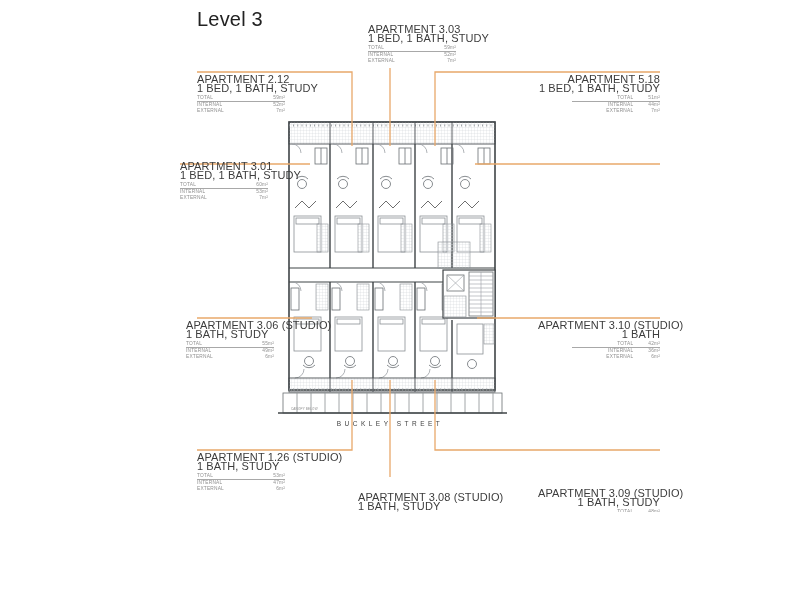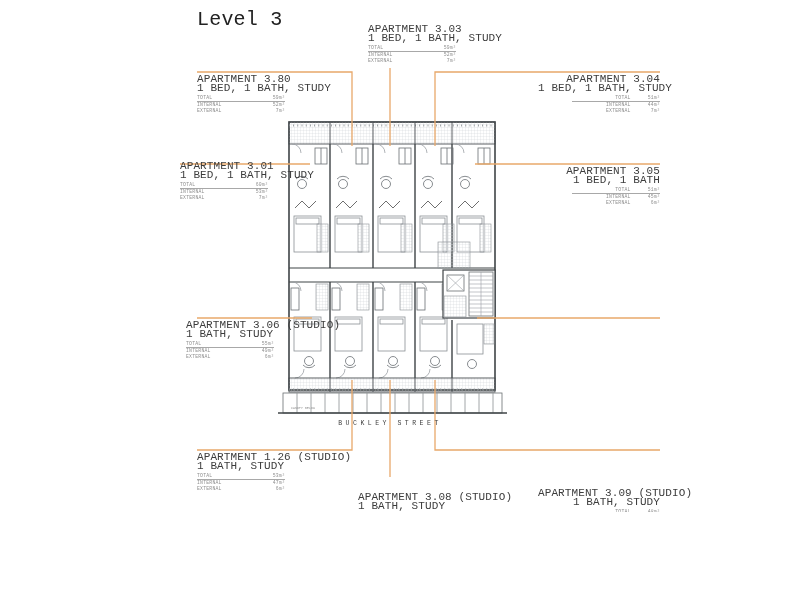--- a/index.html
+++ b/index.html
@@ -1,18 +1,18 @@
 <!DOCTYPE html>
 <html><head>
 <meta charset="utf-8">
 <style>
   html,body{margin:0;padding:0;background:#fff;}
   .sheet{
     position:relative;width:800px;height:512px;background:#ffffff;overflow:hidden;
-    font-family:Liberation Mono, monospace;color:#3a3a3a;
+    font-family:Liberation Sans, sans-serif;color:#3a3a3a;
   }
   .page-title{position:absolute;left:197px;top:8px;font-size:20px;color:#222;letter-spacing:.2px;}
   
   .leaders{position:absolute;left:0;top:0;z-index:1;}
   .planwrap{position:absolute;left:270px;top:112px;z-index:0;}
   
   .apt{position:absolute;width:122px;z-index:2;}
   .apt-name,.apt-type{font-size:11px;line-height:8.6px;color:#3c3c3c;letter-spacing:.1px;white-space:nowrap;}
   .apt-stats{border-collapse:collapse;width:88px;margin-top:2.5px;}
   .apt-stats td{font-size:4.8px;line-height:6.2px;color:#8f8f8f;padding:0;letter-spacing:.2px;}
@@ -165,21 +165,21 @@
           </tr>
       <tr>
             <td class="lbl">EXTERNAL</td>
             <td class="val">7m²</td>
           </tr>
     </tbody>
       </table>
   </div>
 
   <div class="apt p302">
-    <div class="apt-name">APARTMENT 3.80</div>
+    <div class="apt-name">APARTMENT 2.12</div>
     <div class="apt-type">1 BED, 1 BATH, STUDY</div>
     <table class="apt-stats">
         <tbody>
       <tr class="row-total">
             <td class="lbl">TOTAL</td>
             <td class="val">59m²</td>
           </tr>
       <tr>
             <td class="lbl">INTERNAL</td>
             <td class="val">52m²</td>
@@ -207,60 +207,40 @@
           </tr>
       <tr>
             <td class="lbl">EXTERNAL</td>
             <td class="val">7m²</td>
           </tr>
     </tbody>
       </table>
   </div>
 
   <div class="apt p304 right">
-    <div class="apt-name">APARTMENT 3.04</div>
+    <div class="apt-name">APARTMENT 5.18</div>
     <div class="apt-type">1 BED, 1 BATH, STUDY</div>
     <table class="apt-stats">
         <tbody>
       <tr class="row-total">
             <td class="lbl">TOTAL</td>
             <td class="val">51m²</td>
           </tr>
       <tr>
             <td class="lbl">INTERNAL</td>
             <td class="val">44m²</td>
           </tr>
       <tr>
             <td class="lbl">EXTERNAL</td>
             <td class="val">7m²</td>
           </tr>
     </tbody>
       </table>
   </div>
 
-  <div class="apt p305 right">
-    <div class="apt-name">APARTMENT 3.05</div>
-    <div class="apt-type">1 BED, 1 BATH</div>
-    <table class="apt-stats">
-        <tbody>
-      <tr class="row-total">
-            <td class="lbl">TOTAL</td>
-            <td class="val">51m²</td>
-          </tr>
-      <tr>
-            <td class="lbl">INTERNAL</td>
-            <td class="val">45m²</td>
-          </tr>
-      <tr>
-            <td class="lbl">EXTERNAL</td>
-            <td class="val">6m²</td>
-          </tr>
-    </tbody>
-      </table>
-  </div>
 
   <div class="apt p306">
     <div class="apt-name">APARTMENT 3.06 (STUDIO)</div>
     <div class="apt-type">1 BATH, STUDY</div>
     <table class="apt-stats">
         <tbody>
       <tr class="row-total">
             <td class="lbl">TOTAL</td>
             <td class="val">55m²</td>
           </tr>
@@ -332,20 +312,40 @@
             <td class="val">42m²</td>
           </tr>
       <tr>
             <td class="lbl">EXTERNAL</td>
             <td class="val">6m²</td>
           </tr>
     </tbody>
       </table>
   </div>
 
+  <div class="apt p310 right">
+    <div class="apt-name">APARTMENT 3.10 (STUDIO)</div>
+    <div class="apt-type">1 BATH</div>
+    <table class="apt-stats">
+        <tbody>
+      <tr class="row-total">
+            <td class="lbl">TOTAL</td>
+            <td class="val">42m²</td>
+          </tr>
+      <tr>
+            <td class="lbl">INTERNAL</td>
+            <td class="val">36m²</td>
+          </tr>
+      <tr>
+            <td class="lbl">EXTERNAL</td>
+            <td class="val">6m²</td>
+          </tr>
+    </tbody>
+      </table>
+  </div>
 
   <div class="street">BUCKLEY STREET</div>
   <div class="plan-note">CANOPY BELOW</div>
 
   <div class="disclaimer">
     <div class="disclaimer-h">Disclaimer</div>
     <div class="disclaimer-b">The information presented herein was produced prior to the completion of construction. Floor areas, dimensions, fittings, finishes, the patterns and artwork, and the like, and the specifications thereof, are indicative only, are not to scale and are subject to change without notice. Warranty that the information presented herein is a representation of the final product is not given either expressly or implied. Prospective purchasers must rely on their own enquiries. All areas are measured in accordance with the Property Council of Australia method of measurement.</div>
   </div>
 
   <div class="fcol fc-project">

